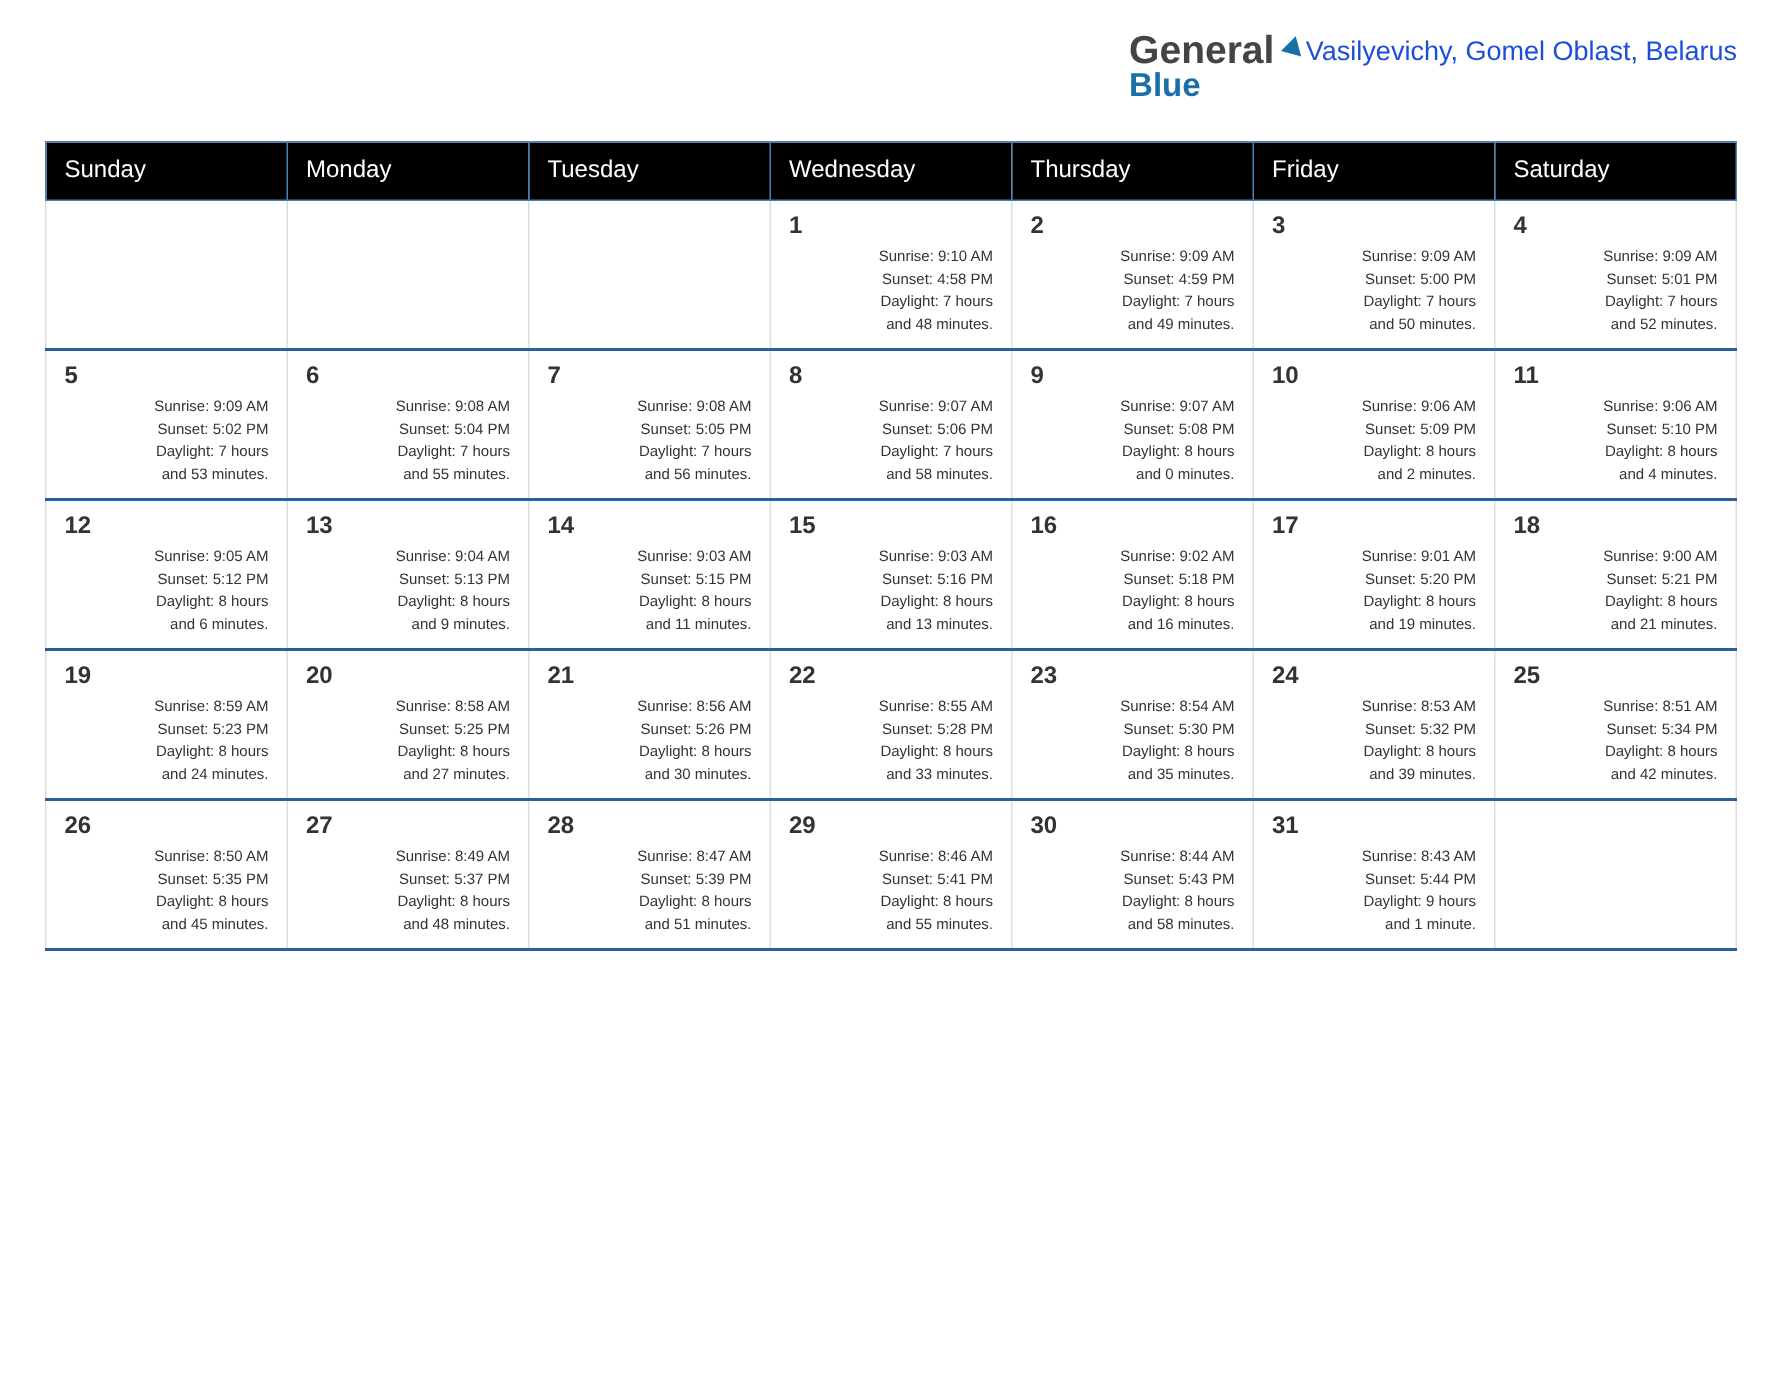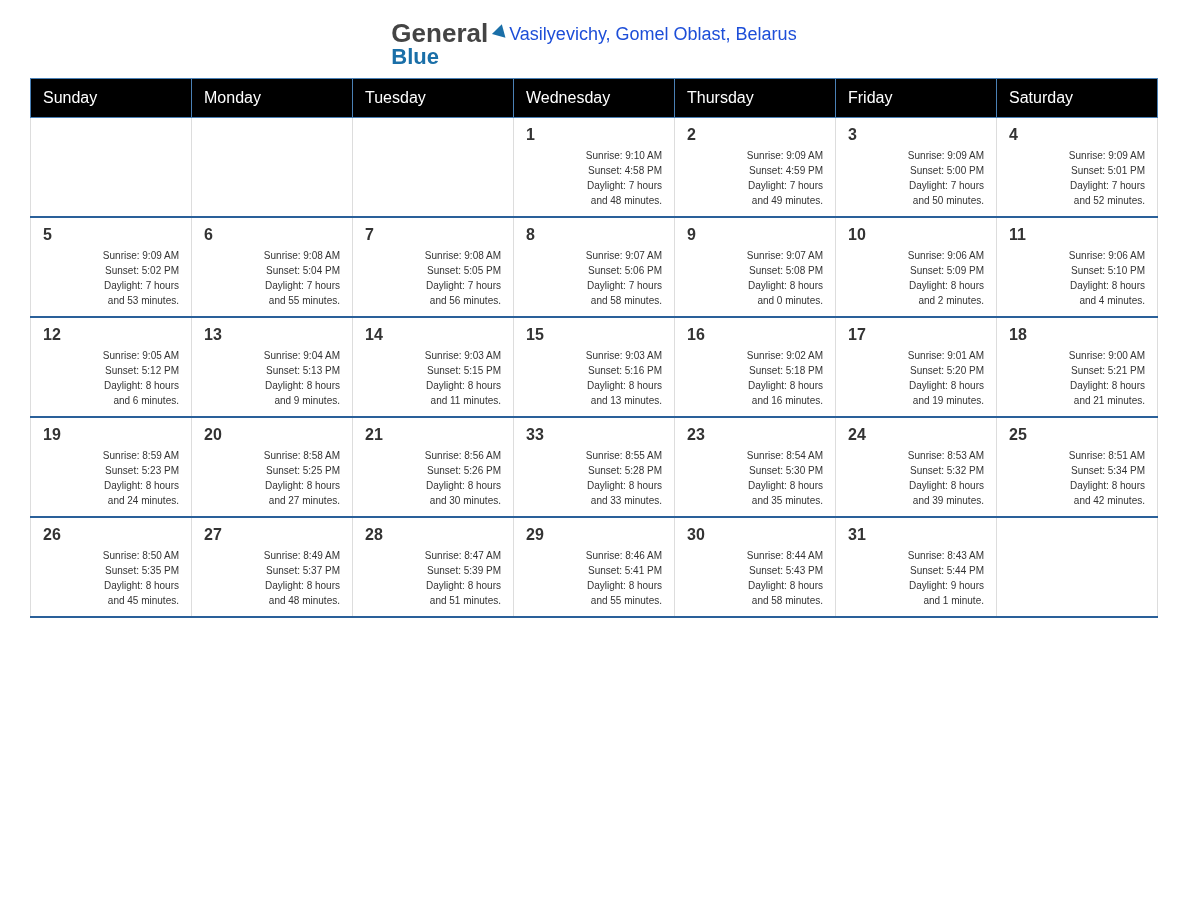--- a/index.html
+++ b/index.html
@@ -5,23 +5,23 @@
     * { box-sizing: border-box; margin: 0; padding: 0; }
     body {
       font-family: Arial, sans-serif;
       background: #fff;
       width: 1188px;
       min-height: 918px;
       padding: 20px 30px;
     }
     .header {
       display: flex;
-      justify-content: center;
+      justify-content: flex-end;
       align-items: flex-start;
-      margin-bottom: 10px;
+      margin-bottom: 26px;
     }
     .logo {
       display: flex;
       flex-direction: column;
       align-items: flex-start;
     }
     .title-section {
       text-align: right;
     }
     .main-title {
@@ -233,21 +233,21 @@
         </td>
         <td>
           <span class="day-number">20</span>
           <div class="day-info">Sunrise: 8:58 AM<br>Sunset: 5:25 PM<br>Daylight: 8 hours<br>and 27 minutes.</div>
         </td>
         <td>
           <span class="day-number">21</span>
           <div class="day-info">Sunrise: 8:56 AM<br>Sunset: 5:26 PM<br>Daylight: 8 hours<br>and 30 minutes.</div>
         </td>
         <td>
-          <span class="day-number">33</span>
+          <span class="day-number">22</span>
           <div class="day-info">Sunrise: 8:55 AM<br>Sunset: 5:28 PM<br>Daylight: 8 hours<br>and 33 minutes.</div>
         </td>
         <td>
           <span class="day-number">23</span>
           <div class="day-info">Sunrise: 8:54 AM<br>Sunset: 5:30 PM<br>Daylight: 8 hours<br>and 35 minutes.</div>
         </td>
         <td>
           <span class="day-number">24</span>
           <div class="day-info">Sunrise: 8:53 AM<br>Sunset: 5:32 PM<br>Daylight: 8 hours<br>and 39 minutes.</div>
         </td>

